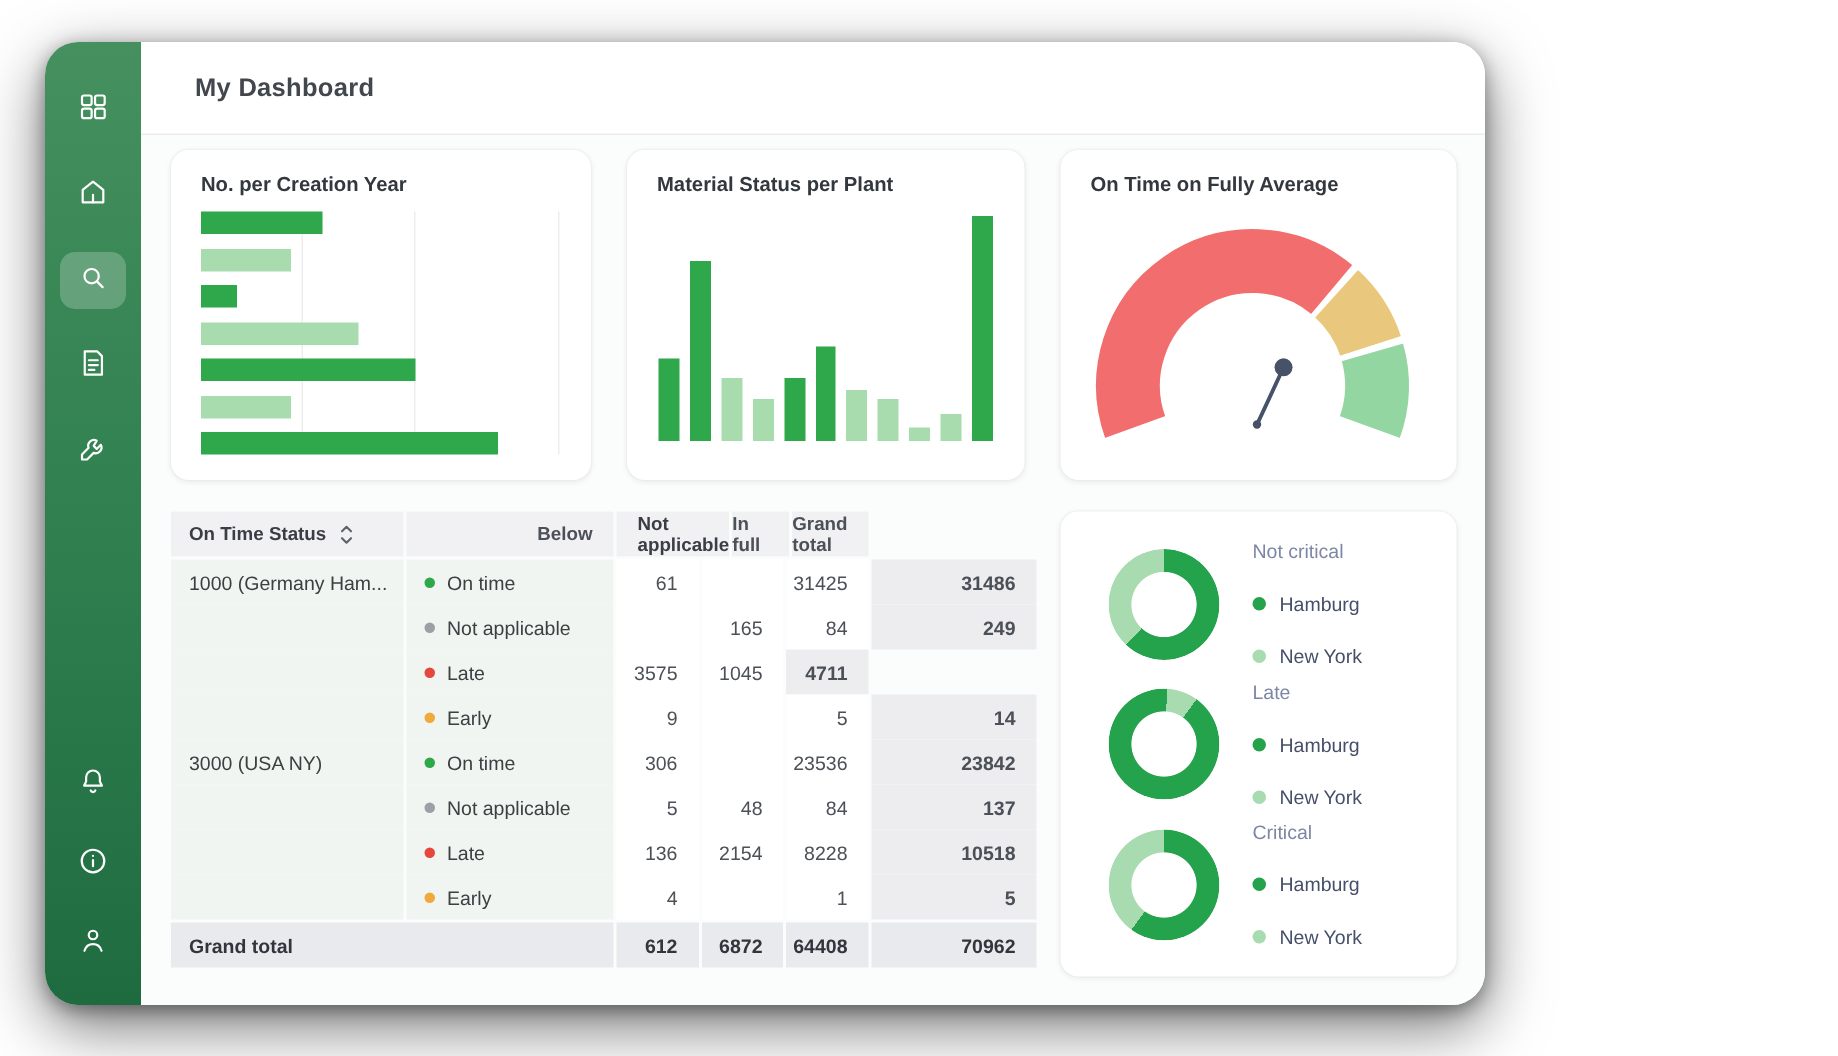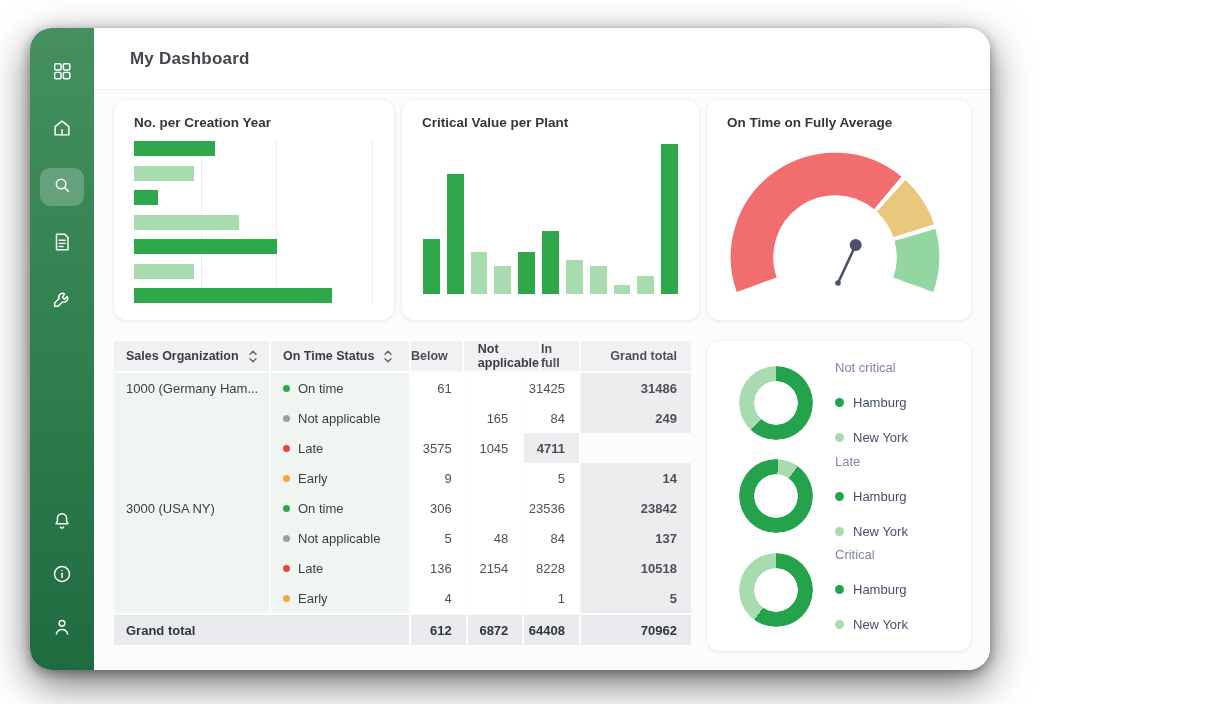--- a/index.html
+++ b/index.html
@@ -23,21 +23,21 @@
   .side-item { width:44px; height:38px; display:flex; align-items:center; justify-content:center; border-radius:10px; cursor:pointer; }
   .side-item.active { background:rgba(255,255,255,.22); }
   .side-item svg { width:22px; height:22px; stroke:#fff; fill:none; stroke-width:1.6; stroke-linecap:round; stroke-linejoin:round; }
 
   
   .main { flex:1; display:flex; flex-direction:column; min-width:0; background:#fbfcfc; }
   .topbar { height:62px; background:#fff; border-bottom:1px solid #ececec; display:flex; align-items:center; padding-left:36px; flex:0 0 62px; }
   .page-title { font-size:17px; font-weight:700; color:#42474e; letter-spacing:.2px; }
   .content { flex:1; padding:10px 19px 18px 20px; }
 
-  .row1 { display:flex; gap:8px; }
+  .row1 { display:flex; gap:24px; }
   .card { background:#fff; border-radius:12px; box-shadow:0 1px 4px rgba(30,40,35,.08), 0 0 0 1px rgba(0,0,0,.02); }
   .card-title { font-size:13.5px; font-weight:700; color:#33383f; padding:15px 20px 0 20px; }
   .card1 { width:280px; height:220px; }
   .card2 { flex:1; height:220px; }
   .card3 { width:264px; height:220px; position:relative; }
 
   
   .hbar-wrap { position:relative; margin:11px 21px 0 20px; height:162px; display:flex; flex-direction:column; justify-content:space-between; }
   .vgrid { position:absolute; top:0; bottom:0; width:1px; background:#ededee; }
   .hbar-row { position:relative; height:15px; }
@@ -184,21 +184,21 @@
                 <div class="hbar-row">
                   <div class="hbar" style="width: 25%; background: rgb(168, 219, 174);"></div>
                 </div>
                 <div class="hbar-row">
                   <div class="hbar" style="width: 83%; background: rgb(47, 168, 75);"></div>
                 </div>
               </div>
           </div>
 
           <div class="card card2">
-            <div class="card-title">Critical Value per Plant</div>
+            <div class="card-title">Material Status per Plant</div>
             <div class="vbar-wrap">
                 <div class="vbar" style="height: 37%; background: rgb(47, 168, 75);"></div>
                 <div class="vbar" style="height: 80%; background: rgb(47, 168, 75);"></div>
                 <div class="vbar" style="height: 28%; background: rgb(168, 219, 174);"></div>
                 <div class="vbar" style="height: 19%; background: rgb(168, 219, 174);"></div>
                 <div class="vbar" style="height: 28%; background: rgb(47, 168, 75);"></div>
                 <div class="vbar" style="height: 42%; background: rgb(47, 168, 75);"></div>
                 <div class="vbar" style="height: 23%; background: rgb(168, 219, 174);"></div>
                 <div class="vbar" style="height: 19%; background: rgb(168, 219, 174);"></div>
                 <div class="vbar" style="height: 6%; background: rgb(168, 219, 174);"></div>
@@ -219,29 +219,20 @@
                 </g>
               </svg>
             <div class="card-title" style="position:relative">On Time on Fully Average</div>
           </div>
         </div>
 
         <div class="row2">
           <div class="pivot">
             <div class="trow thead">
               <div class="cell pad-l">
-                <span>Sales Organization</span>
-                <span class="sort-ic">
-                  <svg width="10" height="15" viewBox="0 0 10 15" style="stroke:#5f6368;fill:none;stroke-width:1.4;stroke-linecap:round;stroke-linejoin:round">
-                      <path d="M2 5.2 L5 2.2 L8 5.2"></path>
-                      <path d="M2 9.8 L5 12.8 L8 9.8"></path>
-                    </svg>
-                </span>
-              </div>
-              <div class="cell pad-l">
                 <span>On Time Status</span>
                 <span class="sort-ic">
                   <svg width="10" height="15" viewBox="0 0 10 15" style="stroke:#5f6368;fill:none;stroke-width:1.4;stroke-linecap:round;stroke-linejoin:round">
                       <path d="M2 5.2 L5 2.2 L8 5.2"></path>
                       <path d="M2 9.8 L5 12.8 L8 9.8"></path>
                     </svg>
                 </span>
               </div>
               <div class="cell num">Below</div>
               <div class="cell left-h">Not applicable</div>

